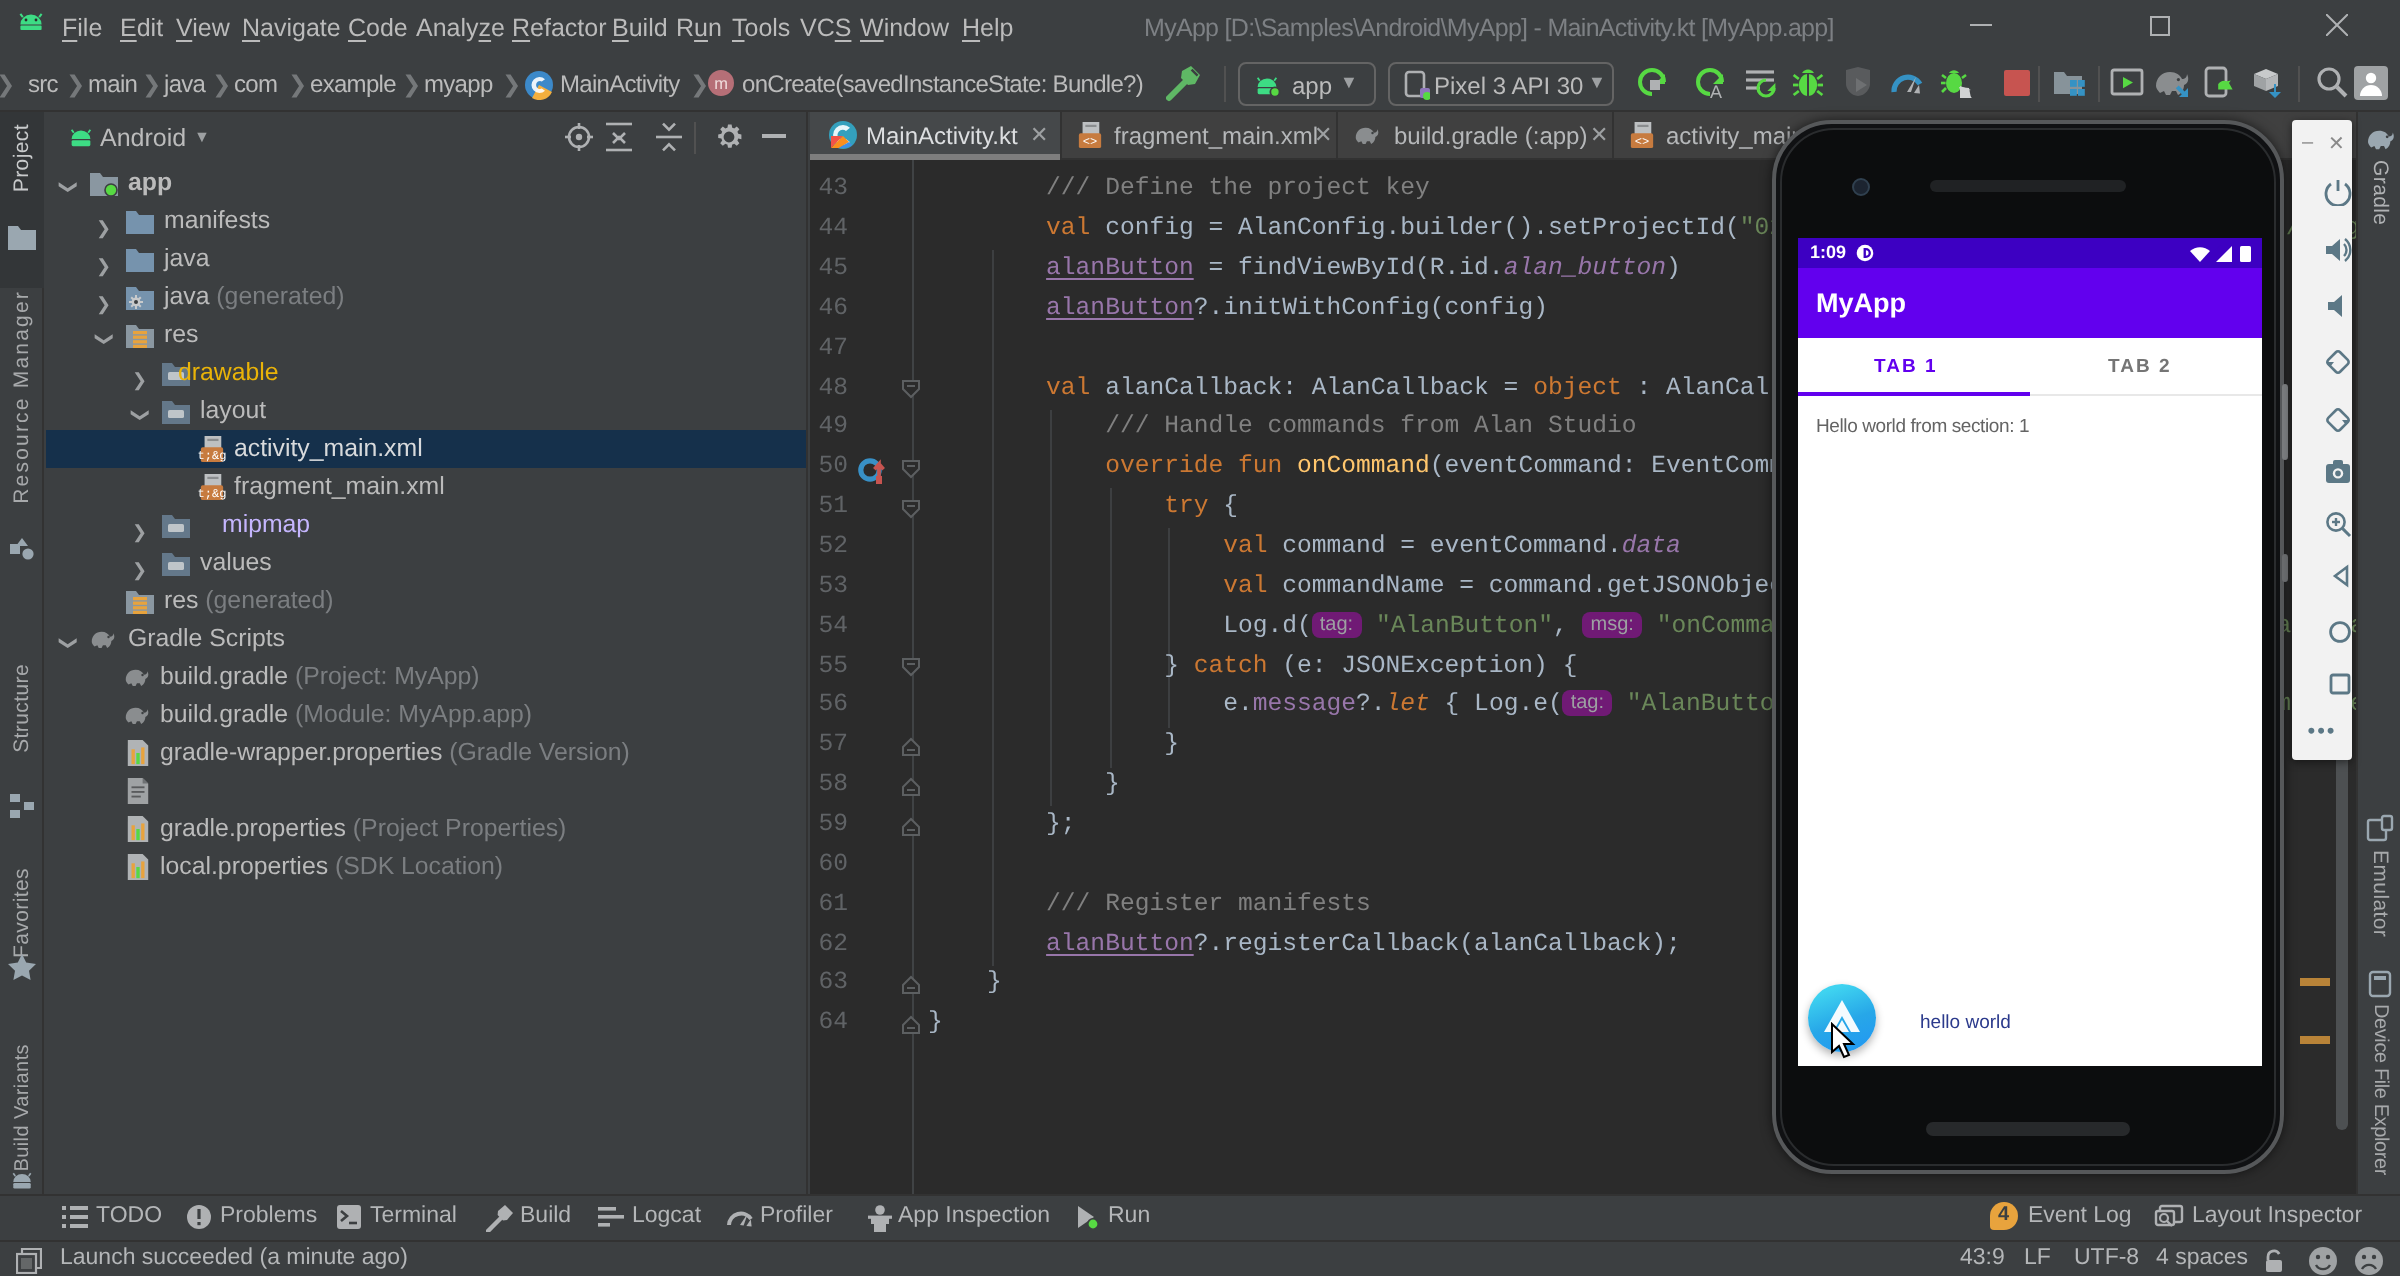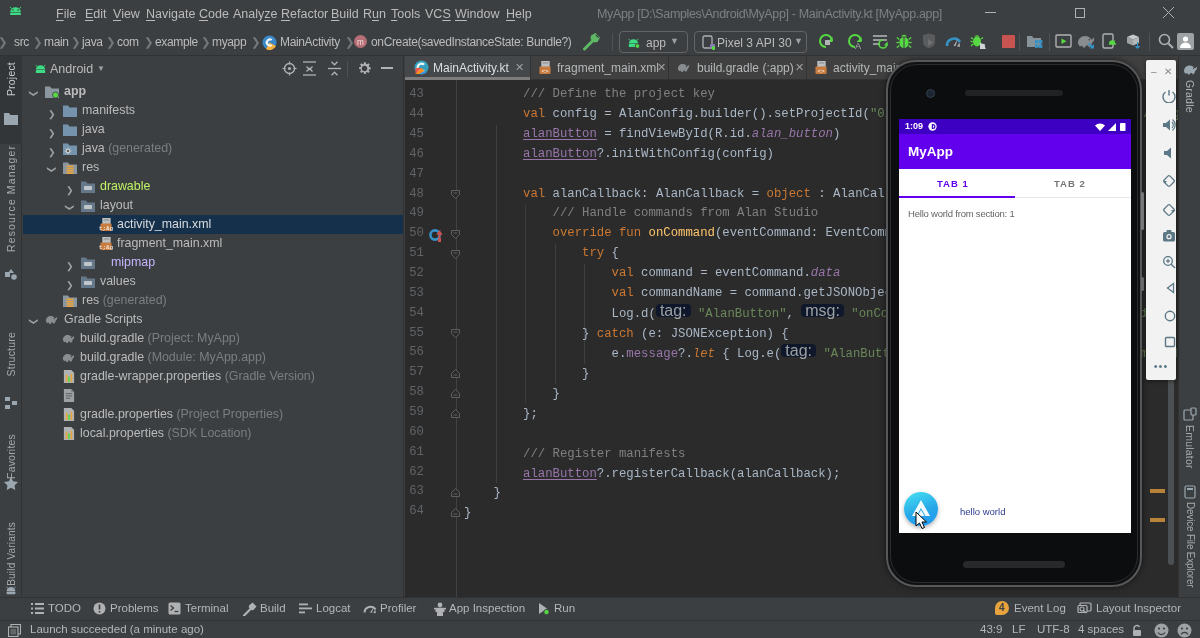--- a/index.html
+++ b/index.html
@@ -3,21 +3,21 @@
 <meta charset="utf-8">
 <style>
   * { margin:0; padding:0; box-sizing:border-box; }
   html,body { width:1200px; height:638px; overflow:hidden; background:#2b2b2b; }
   body { font-family:"Liberation Sans", sans-serif; }
   #win { position:absolute; left:0; top:0; width:1200px; height:638px; background:#3c3f41; }
   .abs { position:absolute; }
 
   
   #menubar { position:absolute; left:0; top:0; width:1200px; height:28px; background:#3c3f41; color:#bbbbbb; font-size:12.5px; }
-  #menubar .mi { position:absolute; top:7px;margin-left:25px; }
+  #menubar .mi { position:absolute; top:7px; }
   #menubar .mi u { text-decoration:underline; text-underline-offset:2px; }
   .winbtn { position:absolute; top:0; width:34px; height:28px; color:#afb1b3; text-align:center; line-height:28px; font-size:13px; }
 
   
   #toolbar { position:absolute; left:0; top:28px; width:1200px; height:28px; background:#3c3f41; border-bottom:1px solid #323232; color:#bbbbbb; font-size:12.5px; }
   .bc { position:absolute; top:7px; color:#bbbbbb; font-size:12px; letter-spacing:-0.35px; }
   .bsep { position:absolute; top:7px; color:#75787a; font-size:11.5px; }
   .combo { position:absolute; top:3px; height:22px; border:1px solid #646464; border-radius:4px; color:#bbbbbb; font-size:12.5px; }
   .tsep { position:absolute; top:5px; width:1px; height:18px; background:#515151; }
 
@@ -44,21 +44,21 @@
   #gutter { position:absolute; left:0; top:24px; width:19px; text-align:right; font-family:"Liberation Mono", monospace; font-size:12.3px; line-height:19.86px; color:#606366; white-space:pre; }
   #code { position:absolute; left:59px; top:24px; font-family:"Liberation Mono", monospace; font-size:12.3px; line-height:19.86px; color:#a9b7c6; white-space:pre; }
   .kw { color:#cc7832; }
   .cm { color:#808080; }
   .st { color:#6a8759; }
   .fn { color:#ffc66d; }
   .pp { color:#9876aa; }
   .ppi { color:#9876aa; font-style:italic; }
   .kwi { color:#cc7832; font-style:italic; }
   .un { text-decoration:underline; text-underline-offset:2px; }
-  .hint { display:inline-block; background:#0f172a; color:#9da0a2; border-radius:4px; font-size:16px; line-height:13px; padding:0 4px; vertical-align:1px; font-family:"Liberation Sans",sans-serif; }
+  .hint { display:inline-block; background:#701a75; color:#9da0a2; border-radius:4px; font-size:10px; line-height:13px; padding:0 4px; vertical-align:1px; font-family:"Liberation Sans",sans-serif; }
   .iguide { position:absolute; width:1px; background:#3d3f41; }
   .fline { position:absolute; left:51px; top:24px; width:1px; height:517px; background:#404345; }
 
   
   #rstripe { position:absolute; left:1178px; top:56px; width:22px; height:541px; background:#3c3f41; border-left:1px solid #323232; }
 
   
   #botbar { position:absolute; left:0; top:597px; width:1200px; height:23px; background:#3c3f41; border-top:1px solid #323232; color:#b4b6b8; font-size:11.5px; }
   #botbar .bi { position:absolute; top:4px; }
   #statusbar { position:absolute; left:0; top:620px; width:1200px; height:18px; background:#3c3f41; border-top:1px solid #323232; color:#b4b6b8; font-size:11.5px; }
@@ -387,21 +387,21 @@
             </g>
           </svg>
           <span style="position:absolute;left:59px;color:#bbbbbb">res</span>
         </div>
 <div class="trow">
           <span class="chev" style="left:43px;font-size:9px">❯</span>
           <svg class="ticon" style="left:58px" viewBox="0 0 14 13">
             <path d="M0 1.5 h5 l1.5 2 H14 v9.5 H0 z" fill="#64788a"></path>
             <rect x="3" y="6" width="8" height="4" rx="0.8" fill="#cfd2d4" opacity="0.85"></rect>
           </svg>
-          <span style="position:absolute;left:77px;color:#bef264">drawable</span>
+          <span style="position:absolute;left:66px;color:#eab308">drawable</span>
         </div>
 <div class="trow">
           <span class="chev" style="left:43px;font-size:9px;top:2px;display:inline-block;transform:rotate(90deg);transform-origin:center">❯</span>
           <svg class="ticon" style="left:58px" viewBox="0 0 14 13">
             <path d="M0 1.5 h5 l1.5 2 H14 v9.5 H0 z" fill="#64788a"></path>
             <rect x="3" y="6" width="8" height="4" rx="0.8" fill="#cfd2d4" opacity="0.85"></rect>
           </svg>
           <span style="position:absolute;left:77px;color:#bbbbbb">layout</span>
         </div>
 <div class="trow" style="background:#15304b">

